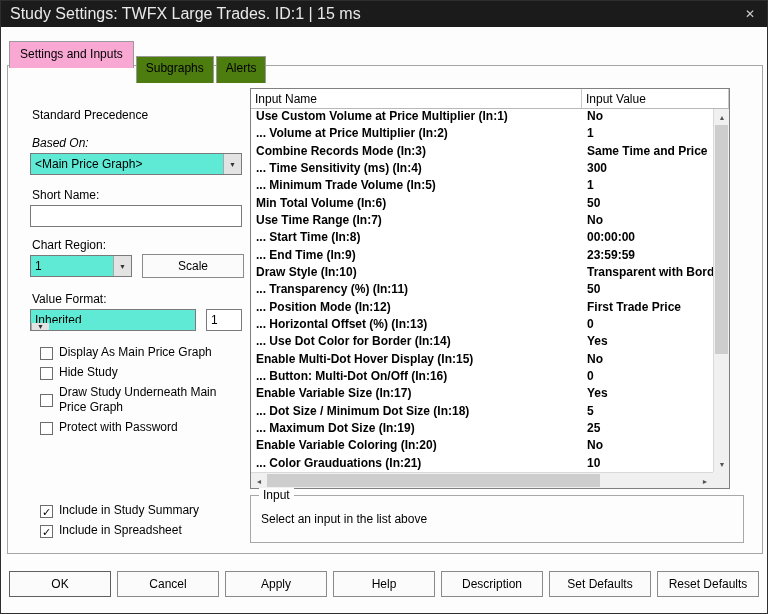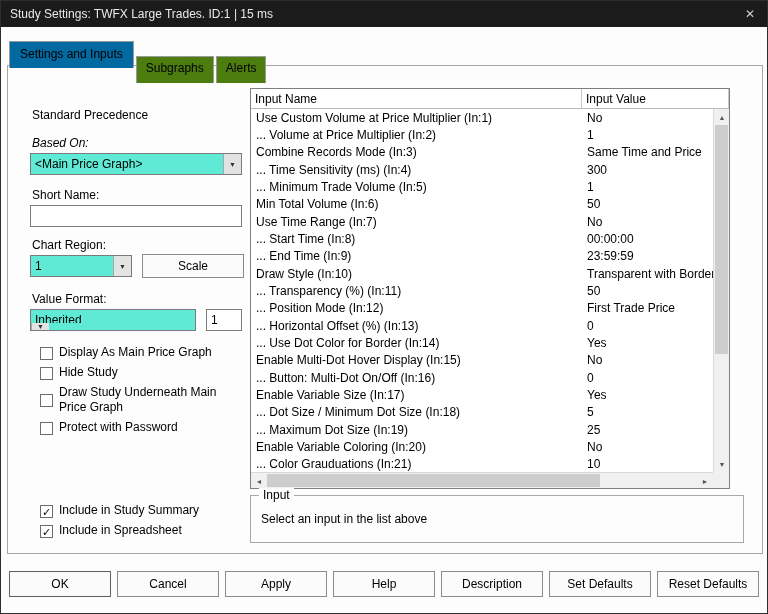--- a/index.html
+++ b/index.html
@@ -2,26 +2,26 @@
 <html><head>
 <meta charset="utf-8">
 <style>
   * { margin:0; padding:0; box-sizing:border-box; }
   html,body { width:768px; height:614px; }
   body { font-family:"Liberation Sans", sans-serif; font-size:12px; color:#000; background:#555; }
 
   .window { position:relative; width:768px; height:614px; background:#fdfdfd; border:1px solid #2e2e2e; overflow:hidden; }
 
   .titlebar { position:absolute; top:0; left:0; right:0; height:26px; background:#1b1b1b; color:#e9e9e9; display:flex; align-items:center; }
-  .titlebar .title { flex:1; padding-left:9px; font-size:12px; white-space:nowrap; }
+  .titlebar .title { flex:1; padding-left:9px; font-size:16px; white-space:nowrap; }
   .titlebar .close { width:34px; height:26px; display:flex; align-items:center; justify-content:center; color:#cfcfcf; font-size:12px; cursor:pointer; }
 
   .tabbar { position:absolute; top:40px; left:8px; display:flex; z-index:3; }
   .tab { border:1px solid #9a9a9a; border-bottom:none; background:#4d7c0f; padding:4px 9px 5px; margin-right:2px; position:relative; top:15px; }
-  .tab.active { background:#0369a1; padding:5px 10px 7px; top:0; z-index:4; }
+  .tab.active { background:#f9a8d4; padding:5px 10px 7px; top:0; z-index:4; }
 
   .panel { position:absolute; top:64px; left:6px; width:756px; height:489px; border:1px solid #a6a6a6; background:#fdfdfd; z-index:2; }
 
   .lbl { position:absolute; white-space:nowrap; }
 
   .combo { position:absolute; height:22px; border:1px solid #7a7a7a; background:#5eead4; display:flex; align-items:stretch; }
   .combo .cval { flex:1; padding:3px 4px; white-space:nowrap; overflow:hidden; }
   .combo .cbtn { width:18px; background:#e3e3e3; border-left:1px solid #a8a8a8; display:flex; align-items:center; justify-content:center; font-size:7px; color:#333; }
 
   .tinput { position:absolute; height:22px; border:1px solid #7a7a7a; background:#fff; padding:2px 4px; font-family:"Liberation Sans",sans-serif; font-size:12px; }
@@ -32,21 +32,21 @@
   .checkrow { display:flex; align-items:center; margin-bottom:5px; cursor:default;padding-left:10px; }
   .checkbox { flex:none; width:13px; height:13px; border:1px solid #6d6d6d; background:#fff; margin:1px 6px 0 0; font-size:11px; line-height:12px; text-align:center; color:#000; }
   .checklabel { line-height:15px; }
 
   .table { position:absolute; left:242px; top:22px; width:480px; height:401px; border:1px solid #808080; background:#fff; }
   .thead { display:flex; height:20px; border-bottom:1px solid #b8b8b8; background:#fff; }
   .th { padding:3px 4px; white-space:nowrap; overflow:hidden; border-right:1px solid #c8c8c8; }
   .th.c-name { width:331px; }
   .th.c-value { flex:1; }
   .tbody { position:absolute; top:20px; left:0; right:16px; bottom:16px; overflow:hidden; }
-  .trow { display:flex; height:17.33px; align-items:center; }
+  .trow { display:flex; height:17.33px; align-items:flex-start;font-weight:bold; }
   .tcell { white-space:nowrap; overflow:hidden; padding:0 5px; }
   .tcell.name { width:331px; }
   .tcell.value { flex:1; }
 
   .vscroll { position:absolute; top:20px; right:0; bottom:16px; width:16px; background:#f0f0f0; border-left:1px solid #d9d9d9; }
   .hscroll { position:absolute; left:0; right:16px; bottom:0; height:16px; background:#f0f0f0; border-top:1px solid #d9d9d9; display:flex; }
   .sarrow { width:16px; height:16px; display:flex; align-items:center; justify-content:center; font-size:7px; color:#555; flex:none; }
   .vscroll .sarrow.down { position:absolute; bottom:0; }
   .vthumb { position:absolute; left:1px; right:1px; top:16px; height:63%; background:#cdcdcd; }
   .hthumb { position:absolute; left:16px; top:1px; bottom:1px; width:72%; background:#cdcdcd; }

